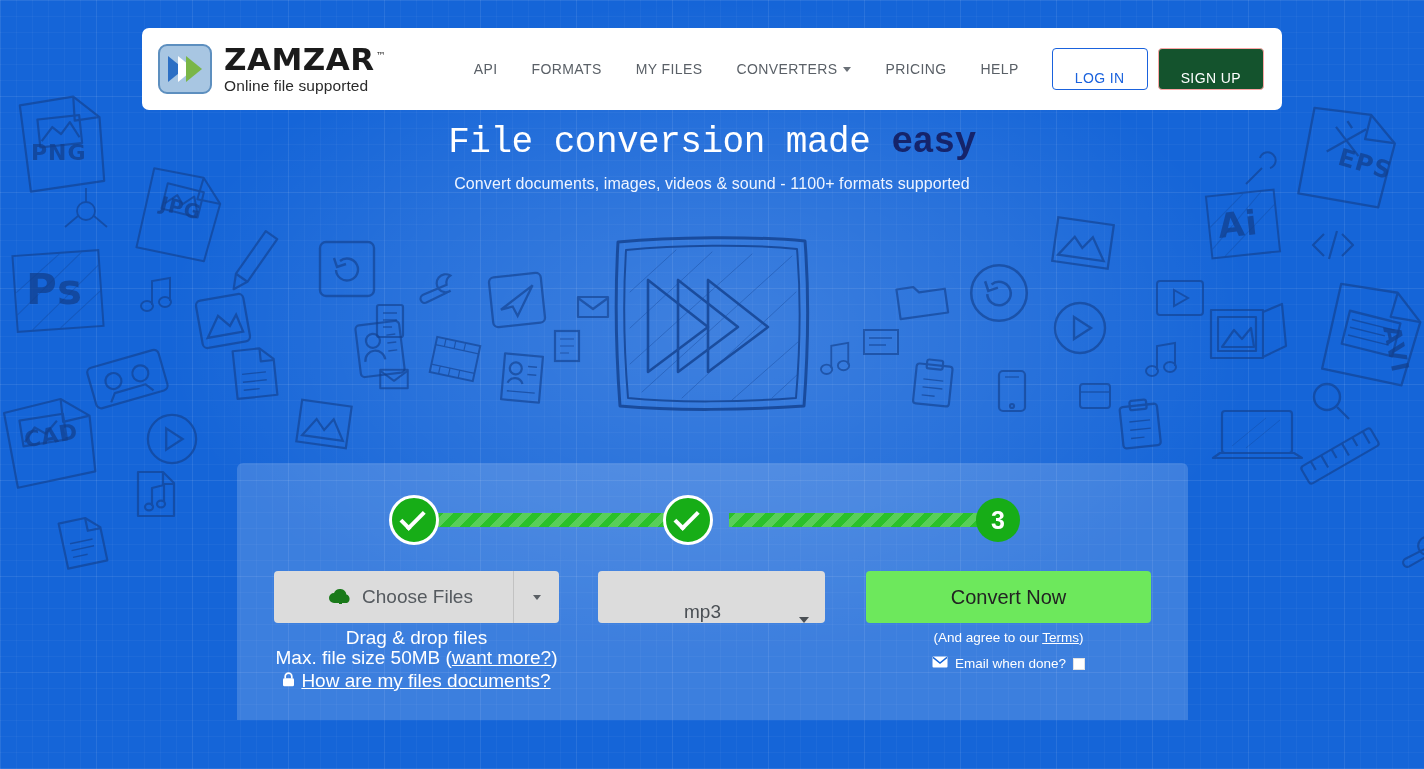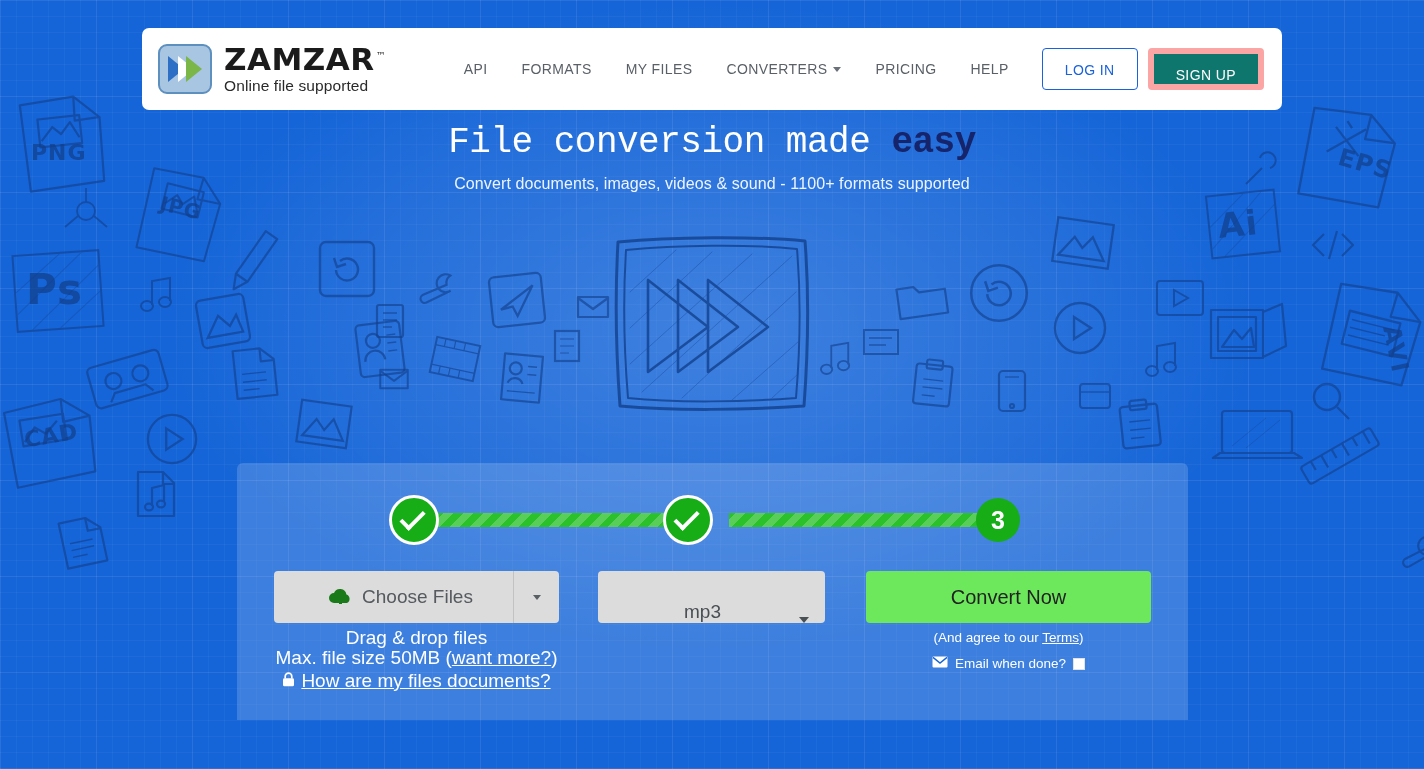--- a/index.html
+++ b/index.html
@@ -108,38 +108,38 @@
     width: 0; height: 0;
     border-left: 4px solid transparent;
     border-right: 4px solid transparent;
     border-top: 5px solid #6a7077;
     display: inline-block;
   }
   .nav-btn {
     font-size: 14px;
     letter-spacing: 0.4px;
     border-radius: 4px;
-    padding: 0 22px;
+    padding: 8px 22px;
     height: 42px;
     line-height: 42px;
     cursor: pointer;
     white-space: nowrap;
     text-align: center;
   }
   #btn-login {
     border: 1px solid #1a62dd;
     color: #1a62dd;
     background: #fff;
     margin-left: 16px;
     margin-right: 10px;
   }
   #btn-signup {
-    background: #0f766e;
+    background: #14532d;
     color: #fff;
-    border: 6px solid #fca5a5;
+    border: 1px solid #fca5a5;
   }
 
   
   #hero {
     position: absolute;
     left: 0; right: 0; top: 124px;
     text-align: center;
     z-index: 5;
   }
   #hero-title {

